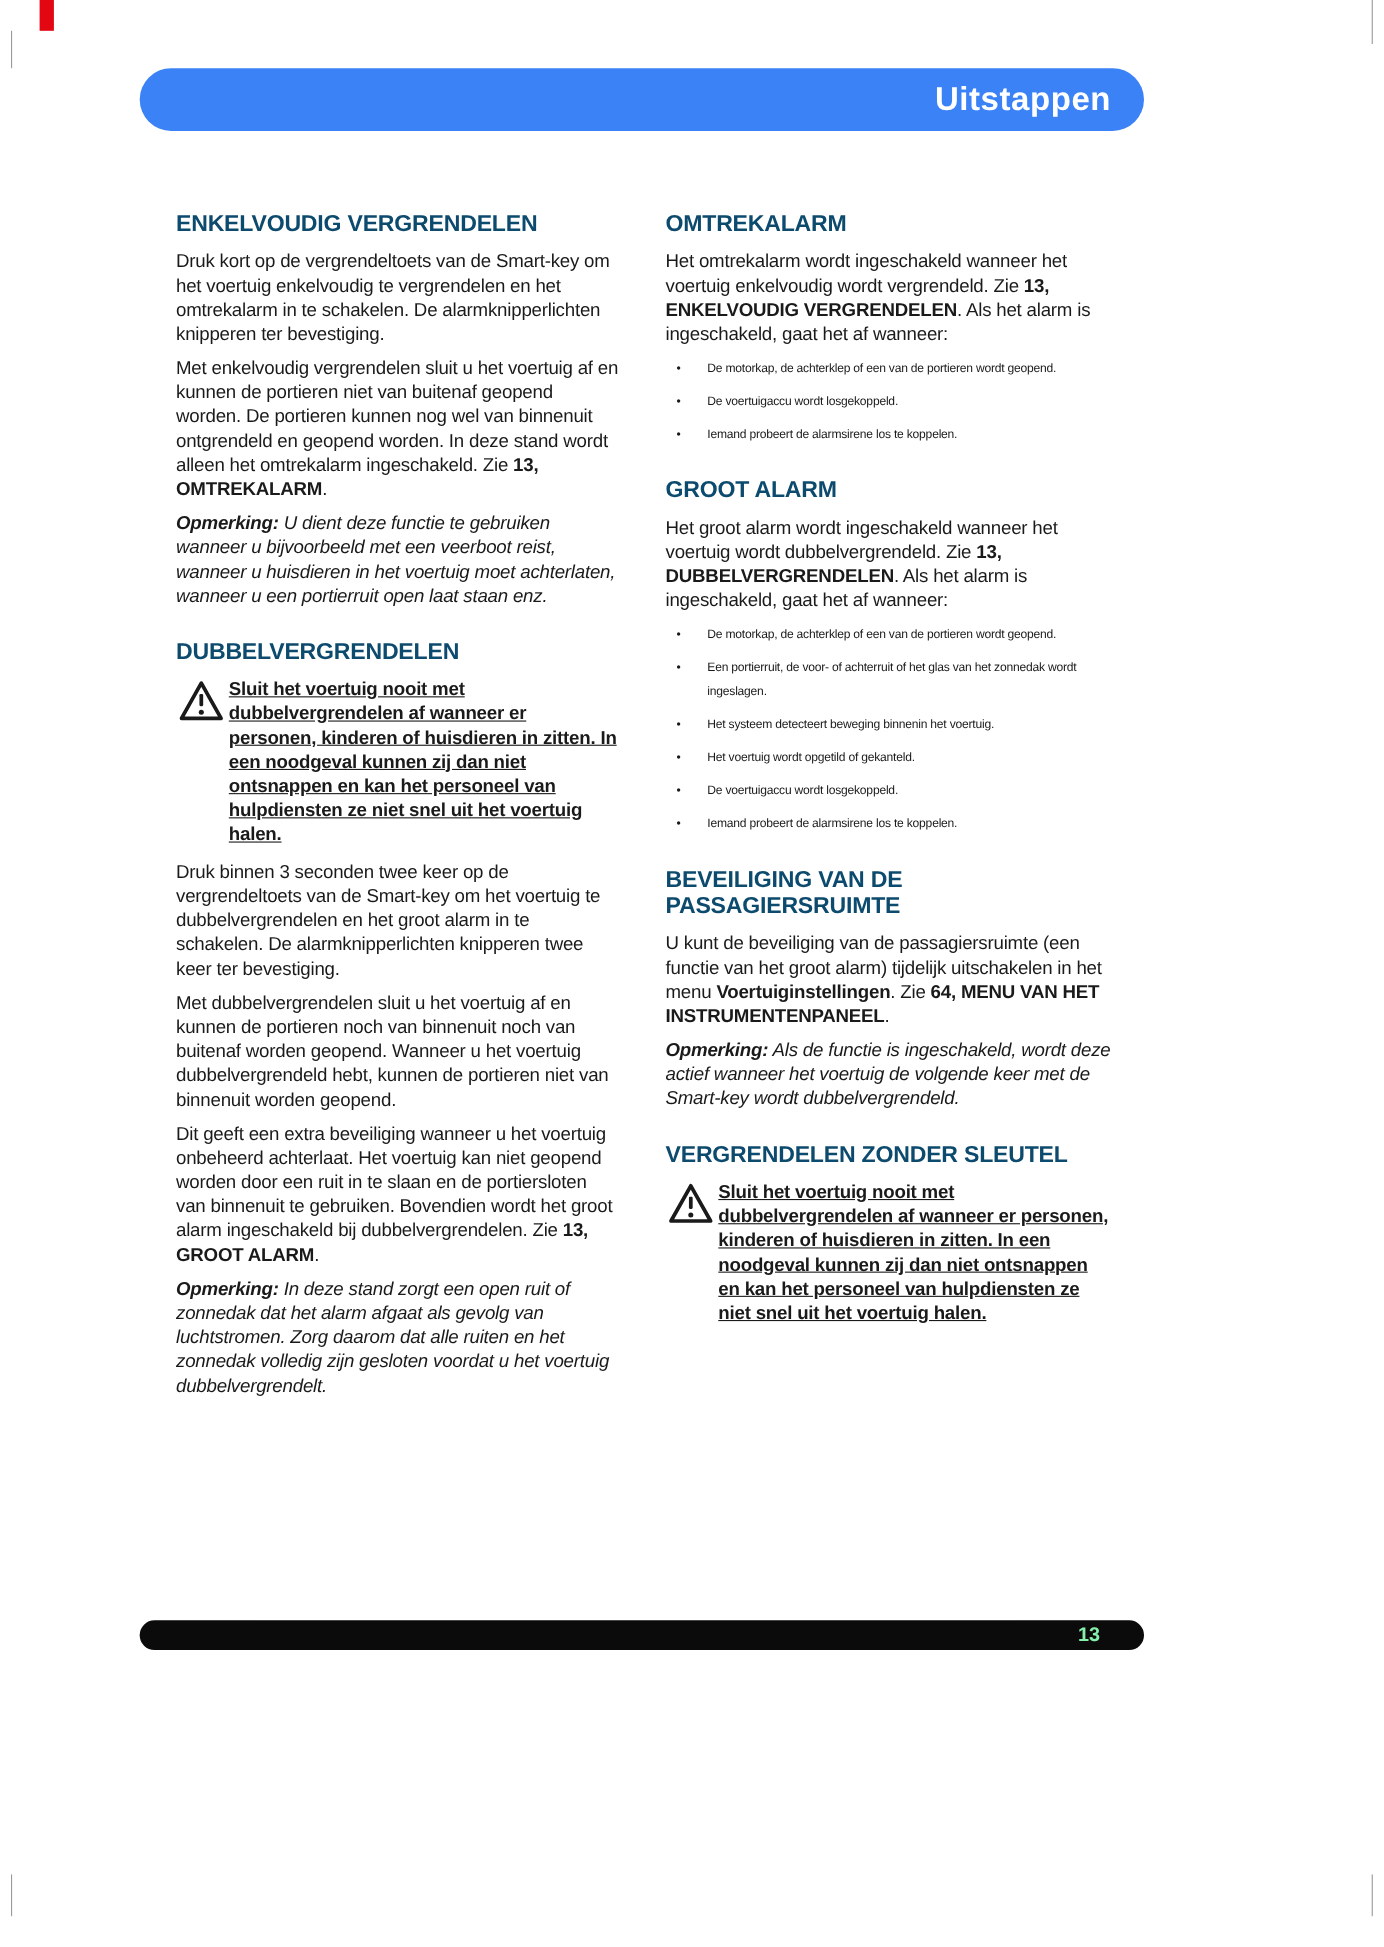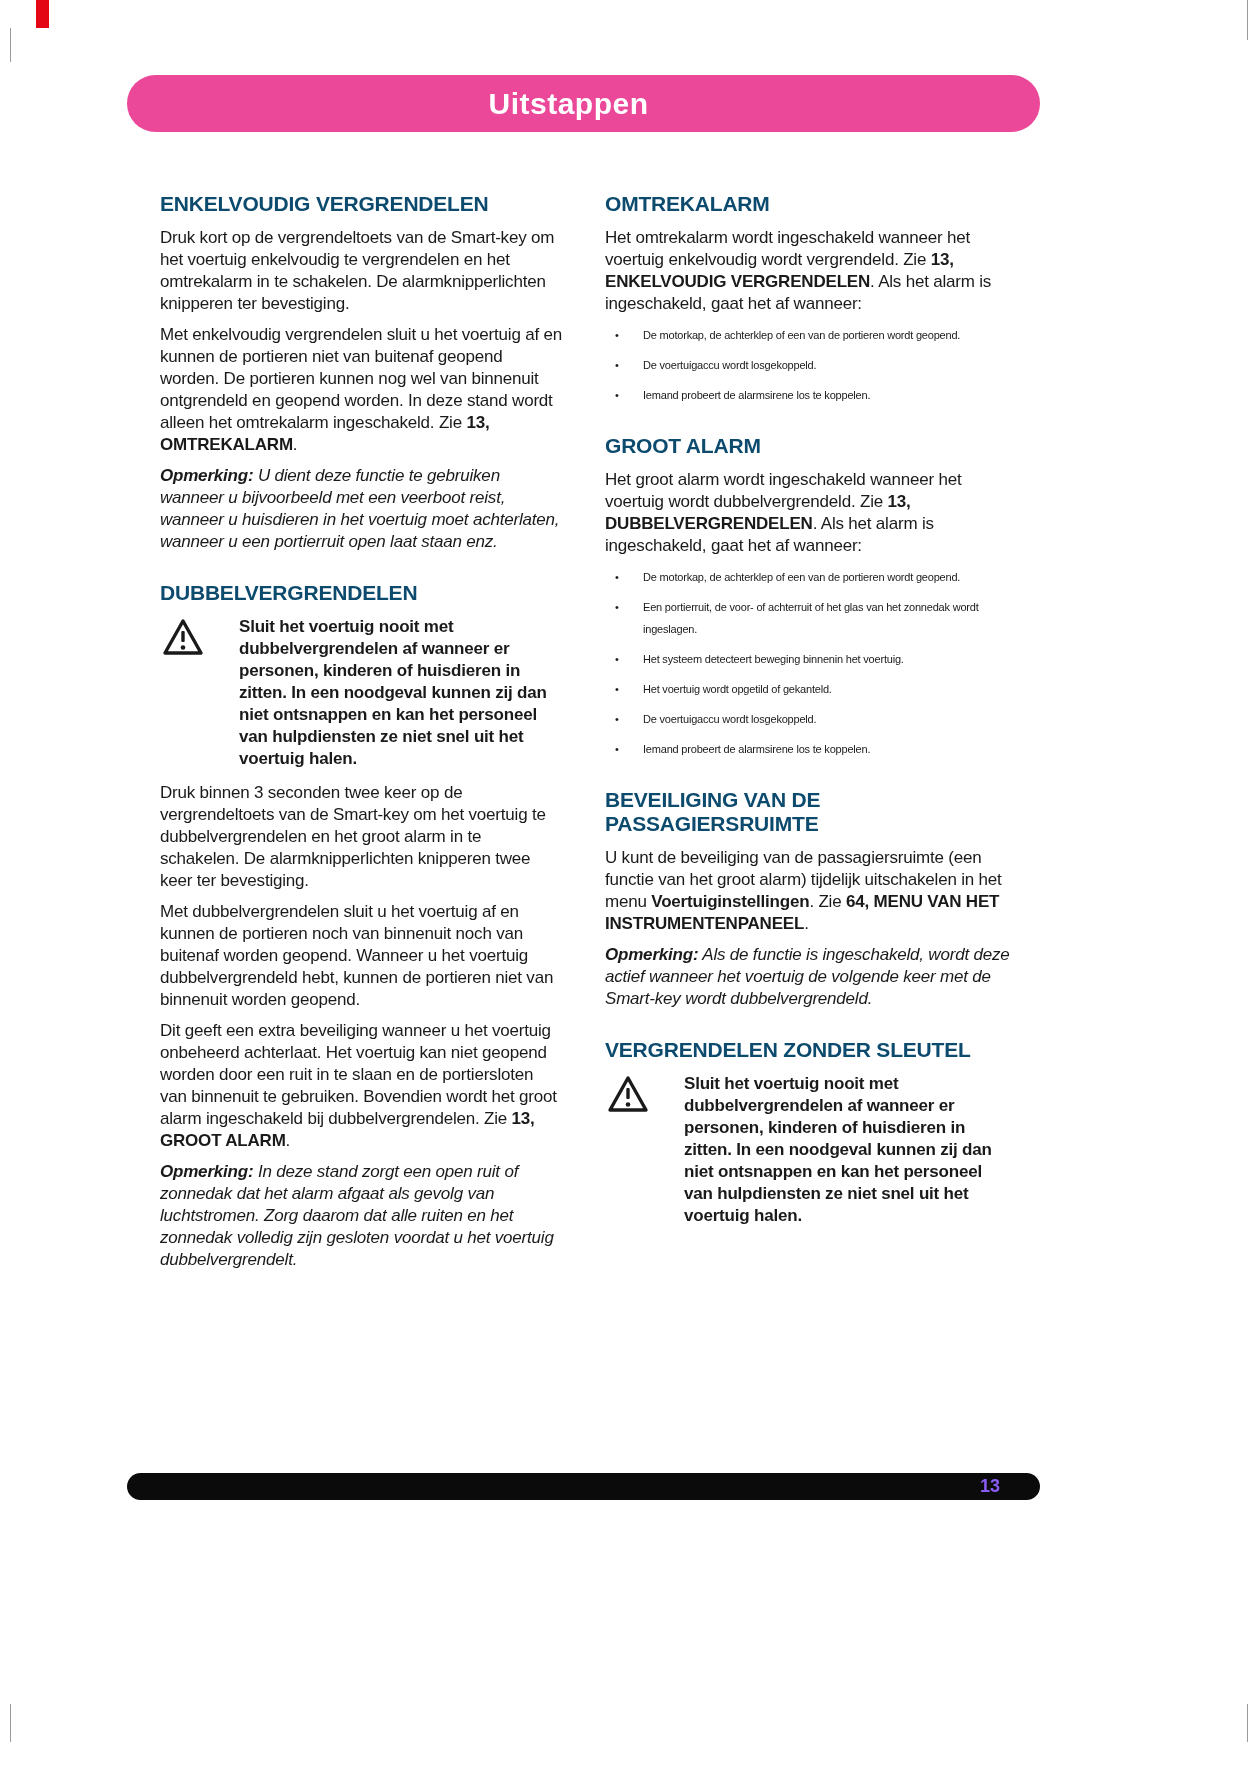--- a/index.html
+++ b/index.html
@@ -15,64 +15,64 @@
   
   .red-mark { position:absolute; left:36px; top:0; width:13px; height:28px; background:#e30613; }
   .regline { position:absolute; width:1px; background:#9a9a9a; }
   .reg-tl { left:10px; top:28px; height:34px; }
   .reg-tr { left:1247px; top:0px; height:40px; }
   .reg-bl { left:10px; top:1704px; height:38px; }
   .reg-br { left:1247px; top:1704px; height:38px; }
 
   
   .titlebar {
-    position:absolute; left:127px; top:75px;
+    position:absolute; left:127px; top:62px;
     width:913px; height:57px;
-    background:#ec4899; border-radius:28.5px;
-    display:flex; align-items:center; justify-content:center;
+    background:#3b82f6; border-radius:28.5px;
+    display:flex; align-items:center; justify-content:flex-end;
     padding-right:30px;
   }
   .titletext { color:#ffffff; font-size:30px; font-weight:700; letter-spacing:0.5px; }
 
   
   .col { position:absolute; top:192px; }
   .col-left  { left:160px; width:402px; }
   .col-right { left:605px; width:406px; }
   section { margin-bottom:28px; }
   .h {
     font-size:21px; font-weight:700; line-height:1.18;
     letter-spacing:-0.2px; margin-bottom:10px; color:#0c4a6e;
   }
   .body { font-size:17px; line-height:22px; letter-spacing:-0.2px; margin-bottom:9px; }
   .note { font-style:italic; }
   .b { font-weight:700; }
   .i { font-style:italic; }
 
   
-  .warning { display:flex; gap:33px; margin:4px 0 12px 0; }
+  .warning { display:flex; gap:2px; margin:4px 0 12px 0;text-decoration:underline; }
   .wicon { flex:0 0 46px; display:flex; justify-content:center; padding-top:2px; }
   .wtext { font-size:17px; line-height:22px; letter-spacing:-0.2px; font-weight:700; }
 
   
   ul.bullets { list-style:none; margin:0 0 10px 0; }
   ul.bullets li {
     position:relative; padding-left:38px; margin-bottom:8px;
     font-size:11px; line-height:22px; letter-spacing:-0.2px;
   }
   ul.bullets li::before { content:"\2022"; position:absolute; left:10px; }
 
   
   .footbar {
     position:absolute; left:127px; top:1473px;
     width:913px; height:27px;
     background:#0b0b0b; border-radius:13.5px;
     display:flex; align-items:center; justify-content:flex-end;
     padding-right:40px;
   }
-  .pagenum { color:#8b5cf6; font-size:18px; font-weight:700; }
+  .pagenum { color:#86efac; font-size:18px; font-weight:700; }
 </style>
 </head>
 <body>
 
 <div class="page">
 
   <div class="red-mark"></div>
   <div class="regline reg-tl"></div>
   <div class="regline reg-tr"></div>
   <div class="regline reg-bl"></div>

